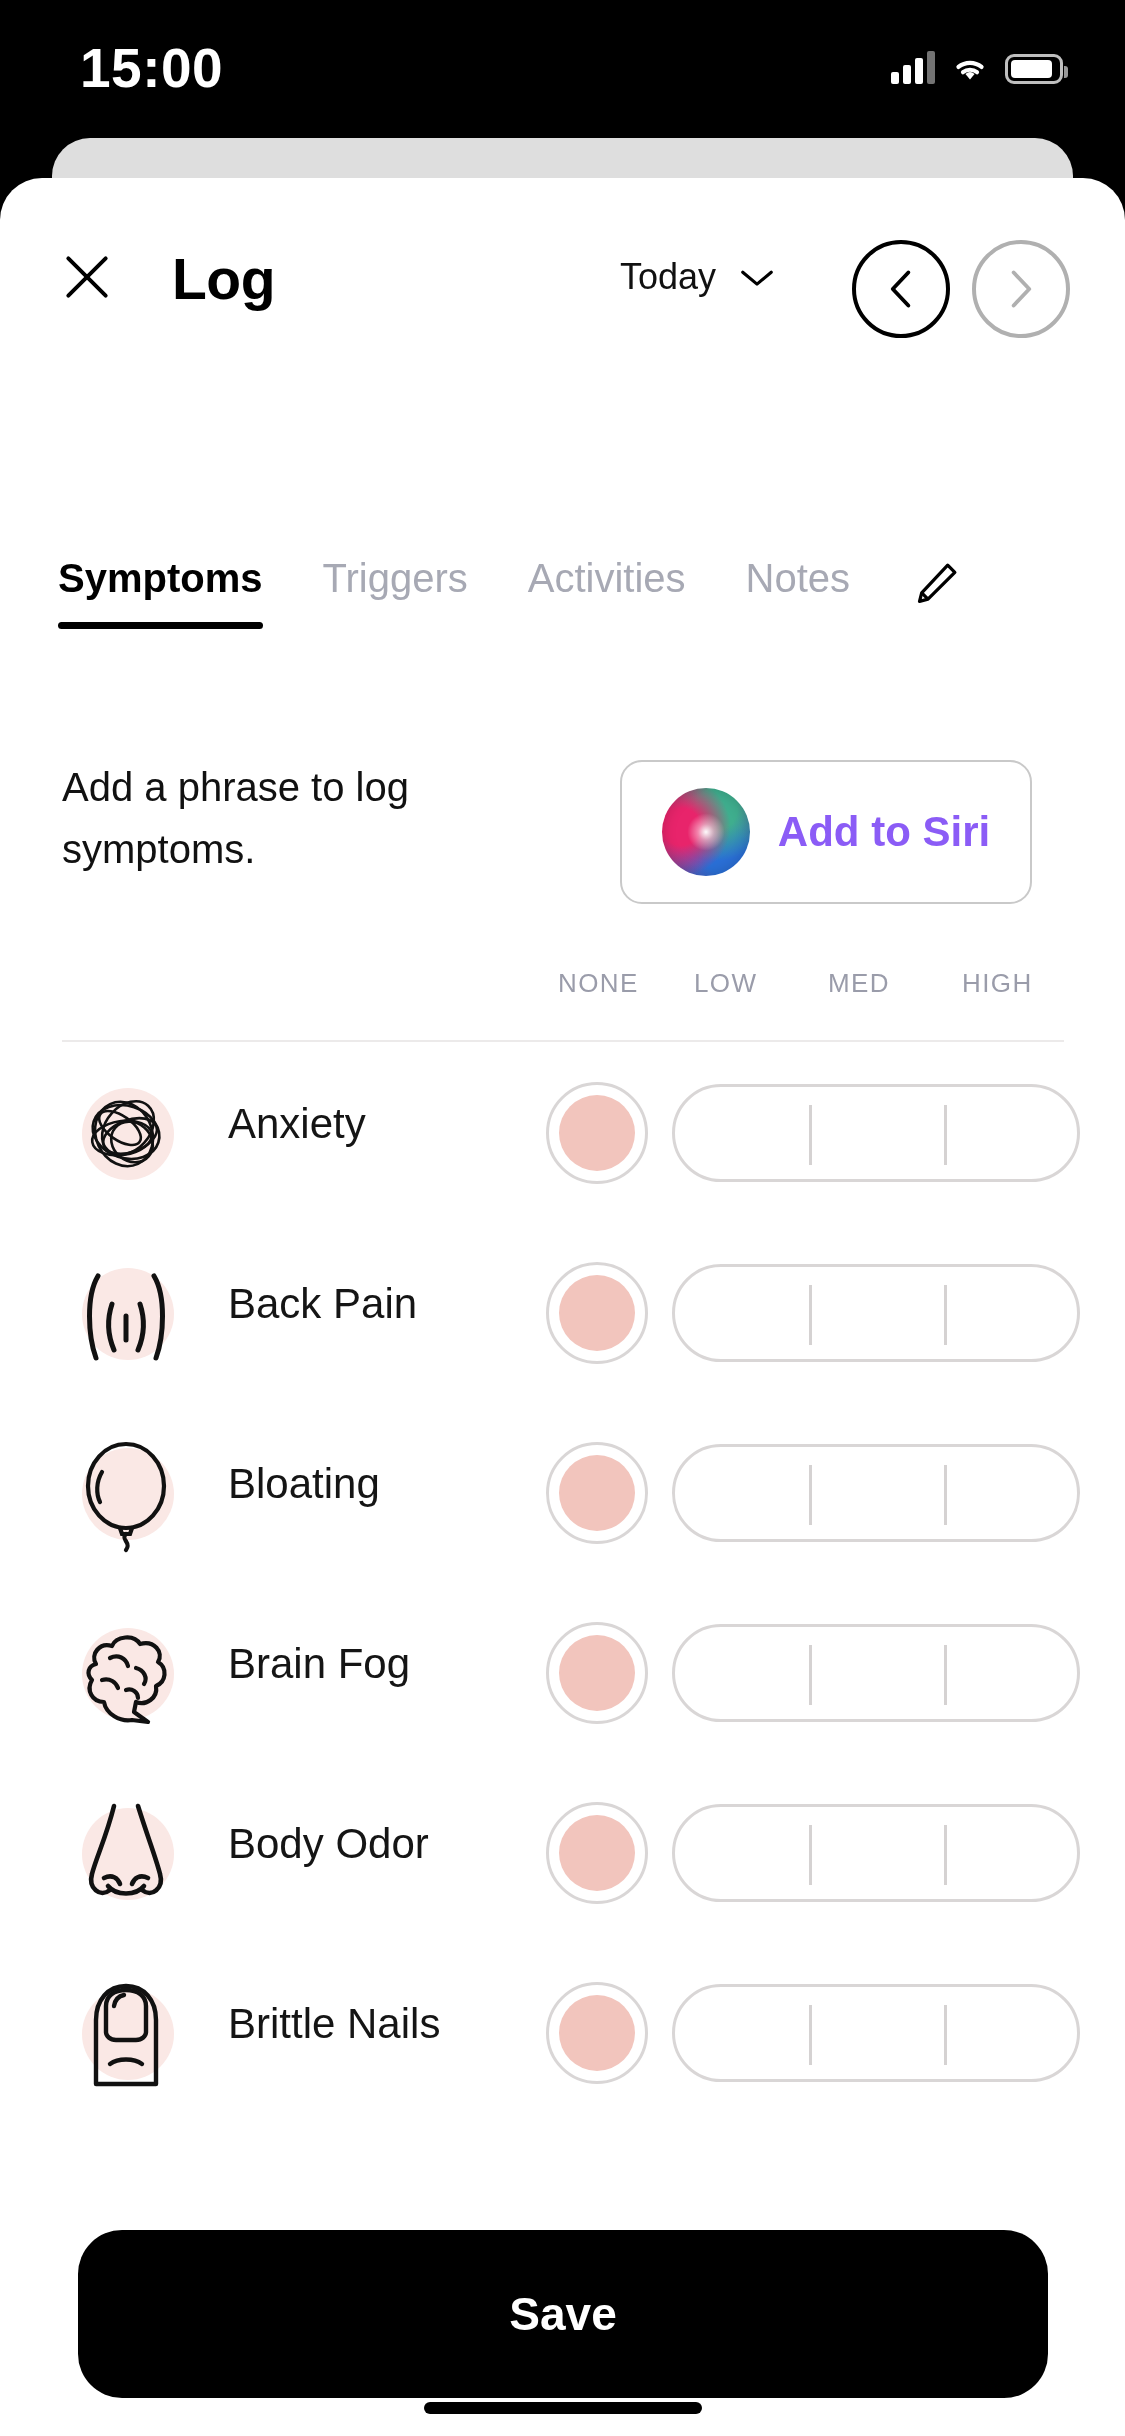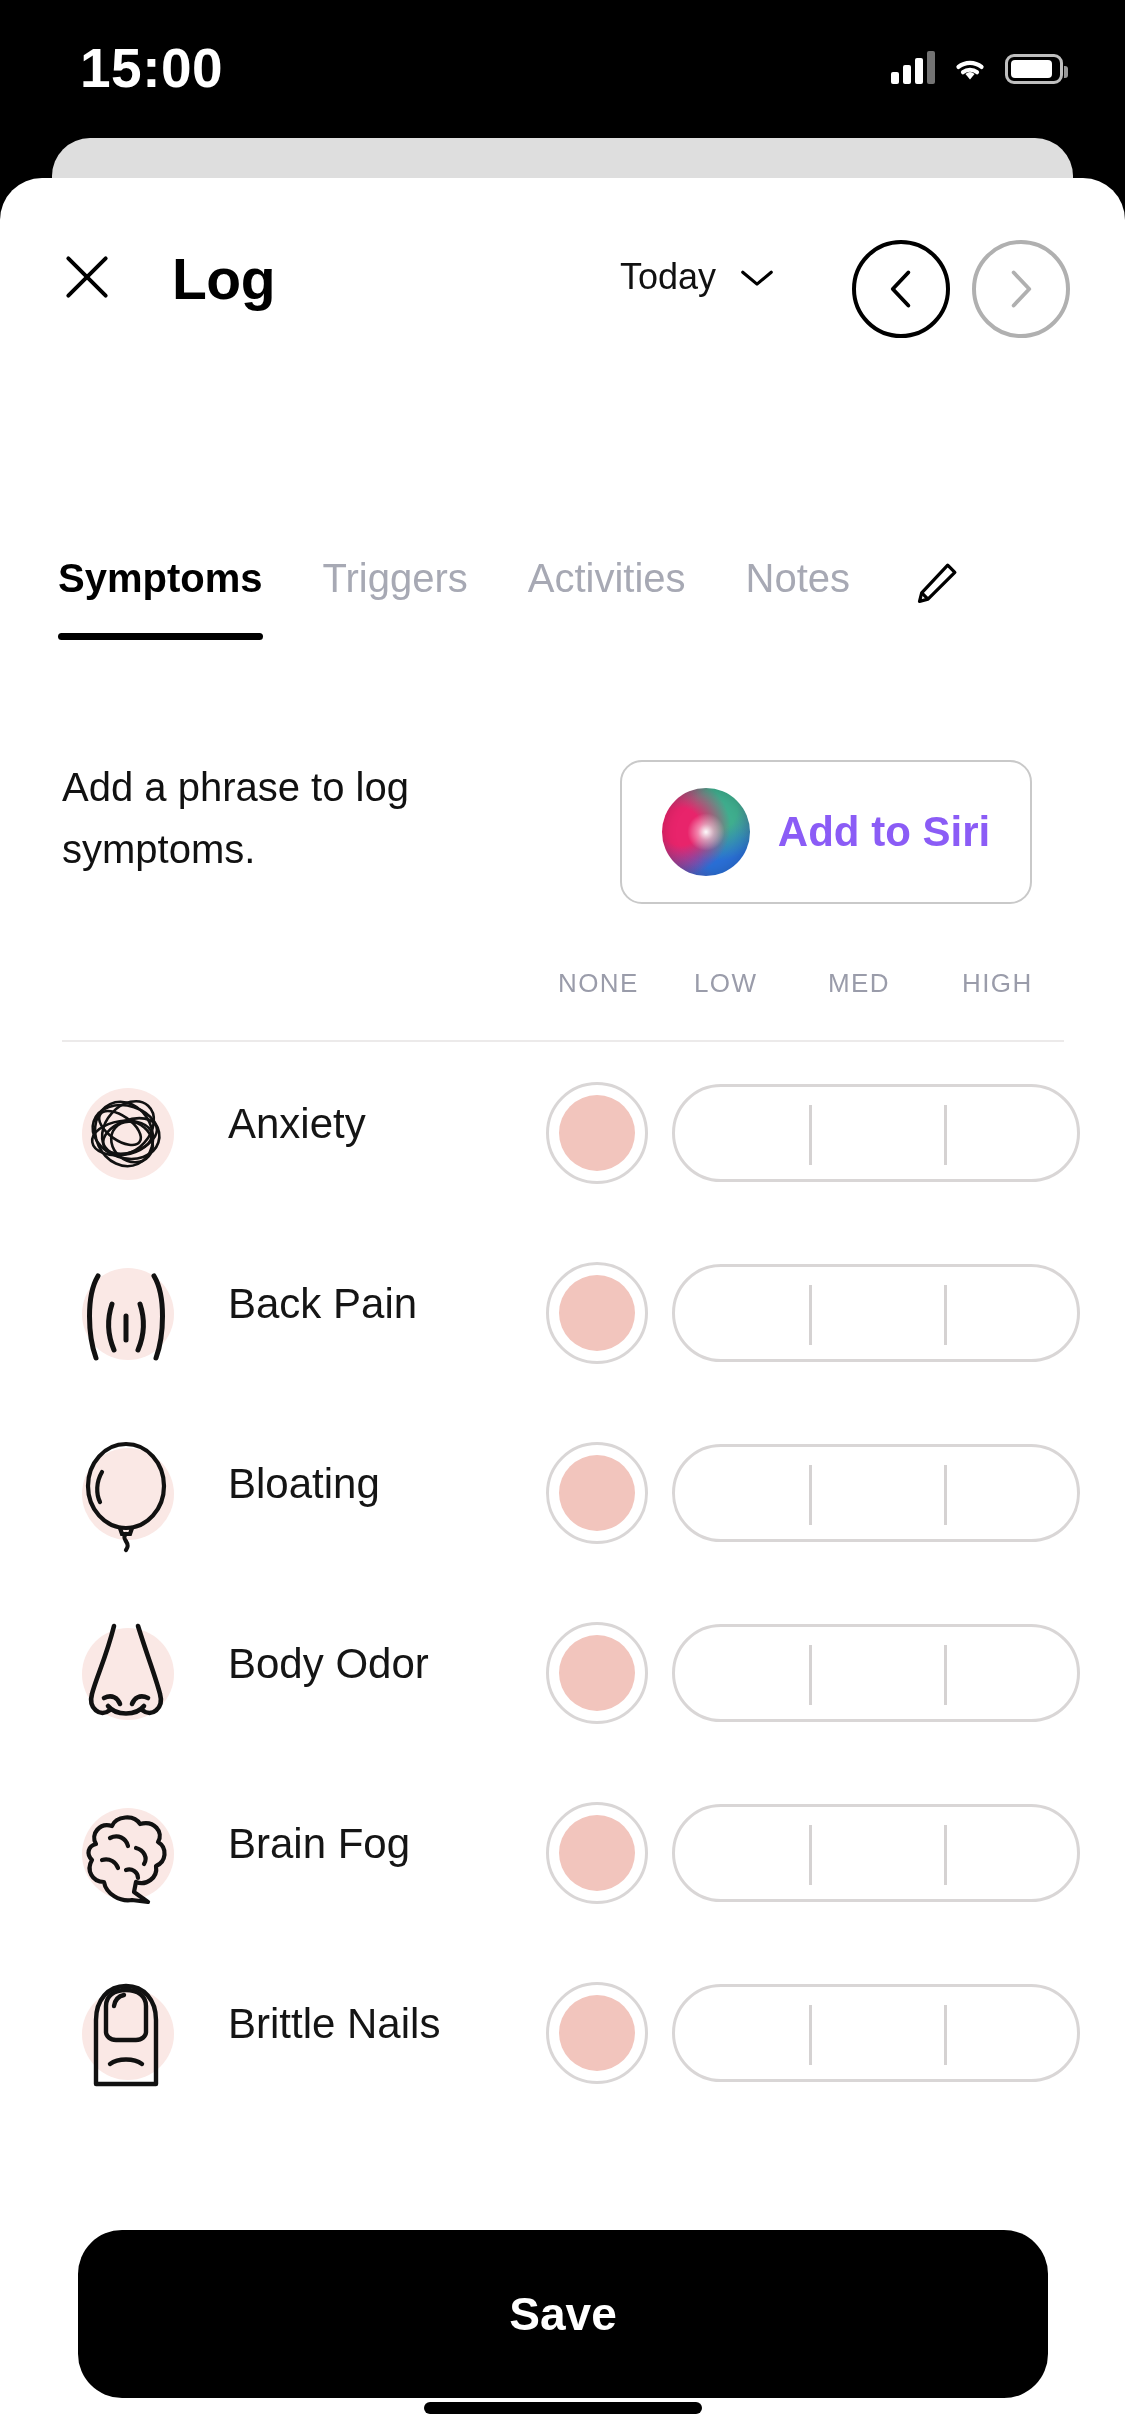--- a/index.html
+++ b/index.html
@@ -74,21 +74,21 @@
   .nav-prev { left:852px; border:4px solid #000; }
   .nav-next { left:972px; border:4px solid #b0b0b0; }
 
   
   .tabs {
     position:absolute; top:378px; left:0; width:1125px; height:110px;
     display:flex; align-items:flex-start; padding-left:58px;
   }
   .tab {
     font-size:40px; color:#a7a9b4; font-weight:500;
-    margin-right:60px; position:relative; padding-bottom:39px; cursor:pointer;
+    margin-right:60px; position:relative; padding-bottom:28px; cursor:pointer;
     white-space:nowrap;
   }
   .tab.active { color:#000; font-weight:600; }
   .tab.active::after {
     content:""; position:absolute; left:0; right:0; bottom:0;
     height:7px; background:#000; border-radius:4px;
   }
   .edit-ic { margin-top:2px; cursor:pointer; }
 
   
@@ -333,62 +333,62 @@
         <div class="sev-track">
             <i></i>
             <i></i>
           </div>
       </div>
 
       <div class="row">
         <div class="row-ic">
           <div class="ic-bg"></div>
           <svg width="128" height="128" viewBox="0 0 128 128">
+            <g stroke="#111" stroke-width="4.2" fill="none" stroke-linecap="round" stroke-linejoin="round">
+              <path d="M34 54 C28 44 38 32 50 36 C54 26 72 24 78 34 C92 30 102 42 96 52 C106 58 104 72 94 76 C96 88 84 96 74 92 L72 102 L86 112 L70 110 C58 112 44 104 42 92 C30 92 24 80 30 70 C24 64 26 56 34 54Z"></path>
+              <path d="M48 48 C56 44 64 48 66 56"></path>
+              <path d="M40 70 C48 68 54 72 56 78"></path>
+              <path d="M74 58 C82 60 86 68 82 74"></path>
+              <path d="M64 80 C70 78 76 82 76 88"></path>
+            </g>
+          </svg>
+        </div>
+        <div class="row-lbl">Brain Fog</div>
+        <div class="none-circ">
+            <div class="none-dot"></div>
+          </div>
+        <div class="sev-track">
+            <i></i>
+            <i></i>
+          </div>
+      </div>
+
+      <div class="row">
+        <div class="row-ic">
+          <div class="ic-bg"></div>
+          <svg width="128" height="128" viewBox="0 0 128 128">
             <g stroke="#111" stroke-width="4.6" fill="none" stroke-linecap="round">
               <path d="M52 16 C44 48 34 68 30 84 C26 98 38 108 48 100"></path>
               <path d="M76 16 C86 48 94 68 98 84 C102 98 90 108 80 100"></path>
               <path d="M46 96 C54 106 74 106 82 96"></path>
               <path d="M42 88 C50 84 56 88 58 94"></path>
               <path d="M86 88 C78 84 72 88 70 94"></path>
             </g>
           </svg>
         </div>
         <div class="row-lbl">Body Odor</div>
         <div class="none-circ">
             <div class="none-dot"></div>
           </div>
         <div class="sev-track">
             <i></i>
             <i></i>
           </div>
       </div>
 
-      <div class="row">
-        <div class="row-ic">
-          <div class="ic-bg"></div>
-          <svg width="128" height="128" viewBox="0 0 128 128">
-            <g stroke="#111" stroke-width="4.2" fill="none" stroke-linecap="round" stroke-linejoin="round">
-              <path d="M34 54 C28 44 38 32 50 36 C54 26 72 24 78 34 C92 30 102 42 96 52 C106 58 104 72 94 76 C96 88 84 96 74 92 L72 102 L86 112 L70 110 C58 112 44 104 42 92 C30 92 24 80 30 70 C24 64 26 56 34 54Z"></path>
-              <path d="M48 48 C56 44 64 48 66 56"></path>
-              <path d="M40 70 C48 68 54 72 56 78"></path>
-              <path d="M74 58 C82 60 86 68 82 74"></path>
-              <path d="M64 80 C70 78 76 82 76 88"></path>
-            </g>
-          </svg>
-        </div>
-        <div class="row-lbl">Brain Fog</div>
-        <div class="none-circ">
-            <div class="none-dot"></div>
-          </div>
-        <div class="sev-track">
-            <i></i>
-            <i></i>
-          </div>
-      </div>
-
 
       <div class="row">
         <div class="row-ic">
           <div class="ic-bg"></div>
           <svg width="128" height="128" viewBox="0 0 128 128">
             <g stroke="#111" stroke-width="4.4" fill="none" stroke-linecap="round" stroke-linejoin="round">
               <path d="M34 114 L34 50 C34 30 46 16 64 16 C82 16 94 30 94 50 L94 114 Z"></path>
               <path d="M44 62 L44 36 C44 26 52 20 64 20 C76 20 84 26 84 36 L84 62 C84 66 80 70 74 70 L54 70 C48 70 44 66 44 62 Z"></path>
               <path d="M52 36 C53 30 57 26 62 25"></path>
               <path d="M48 94 C56 88 72 88 80 94"></path>

